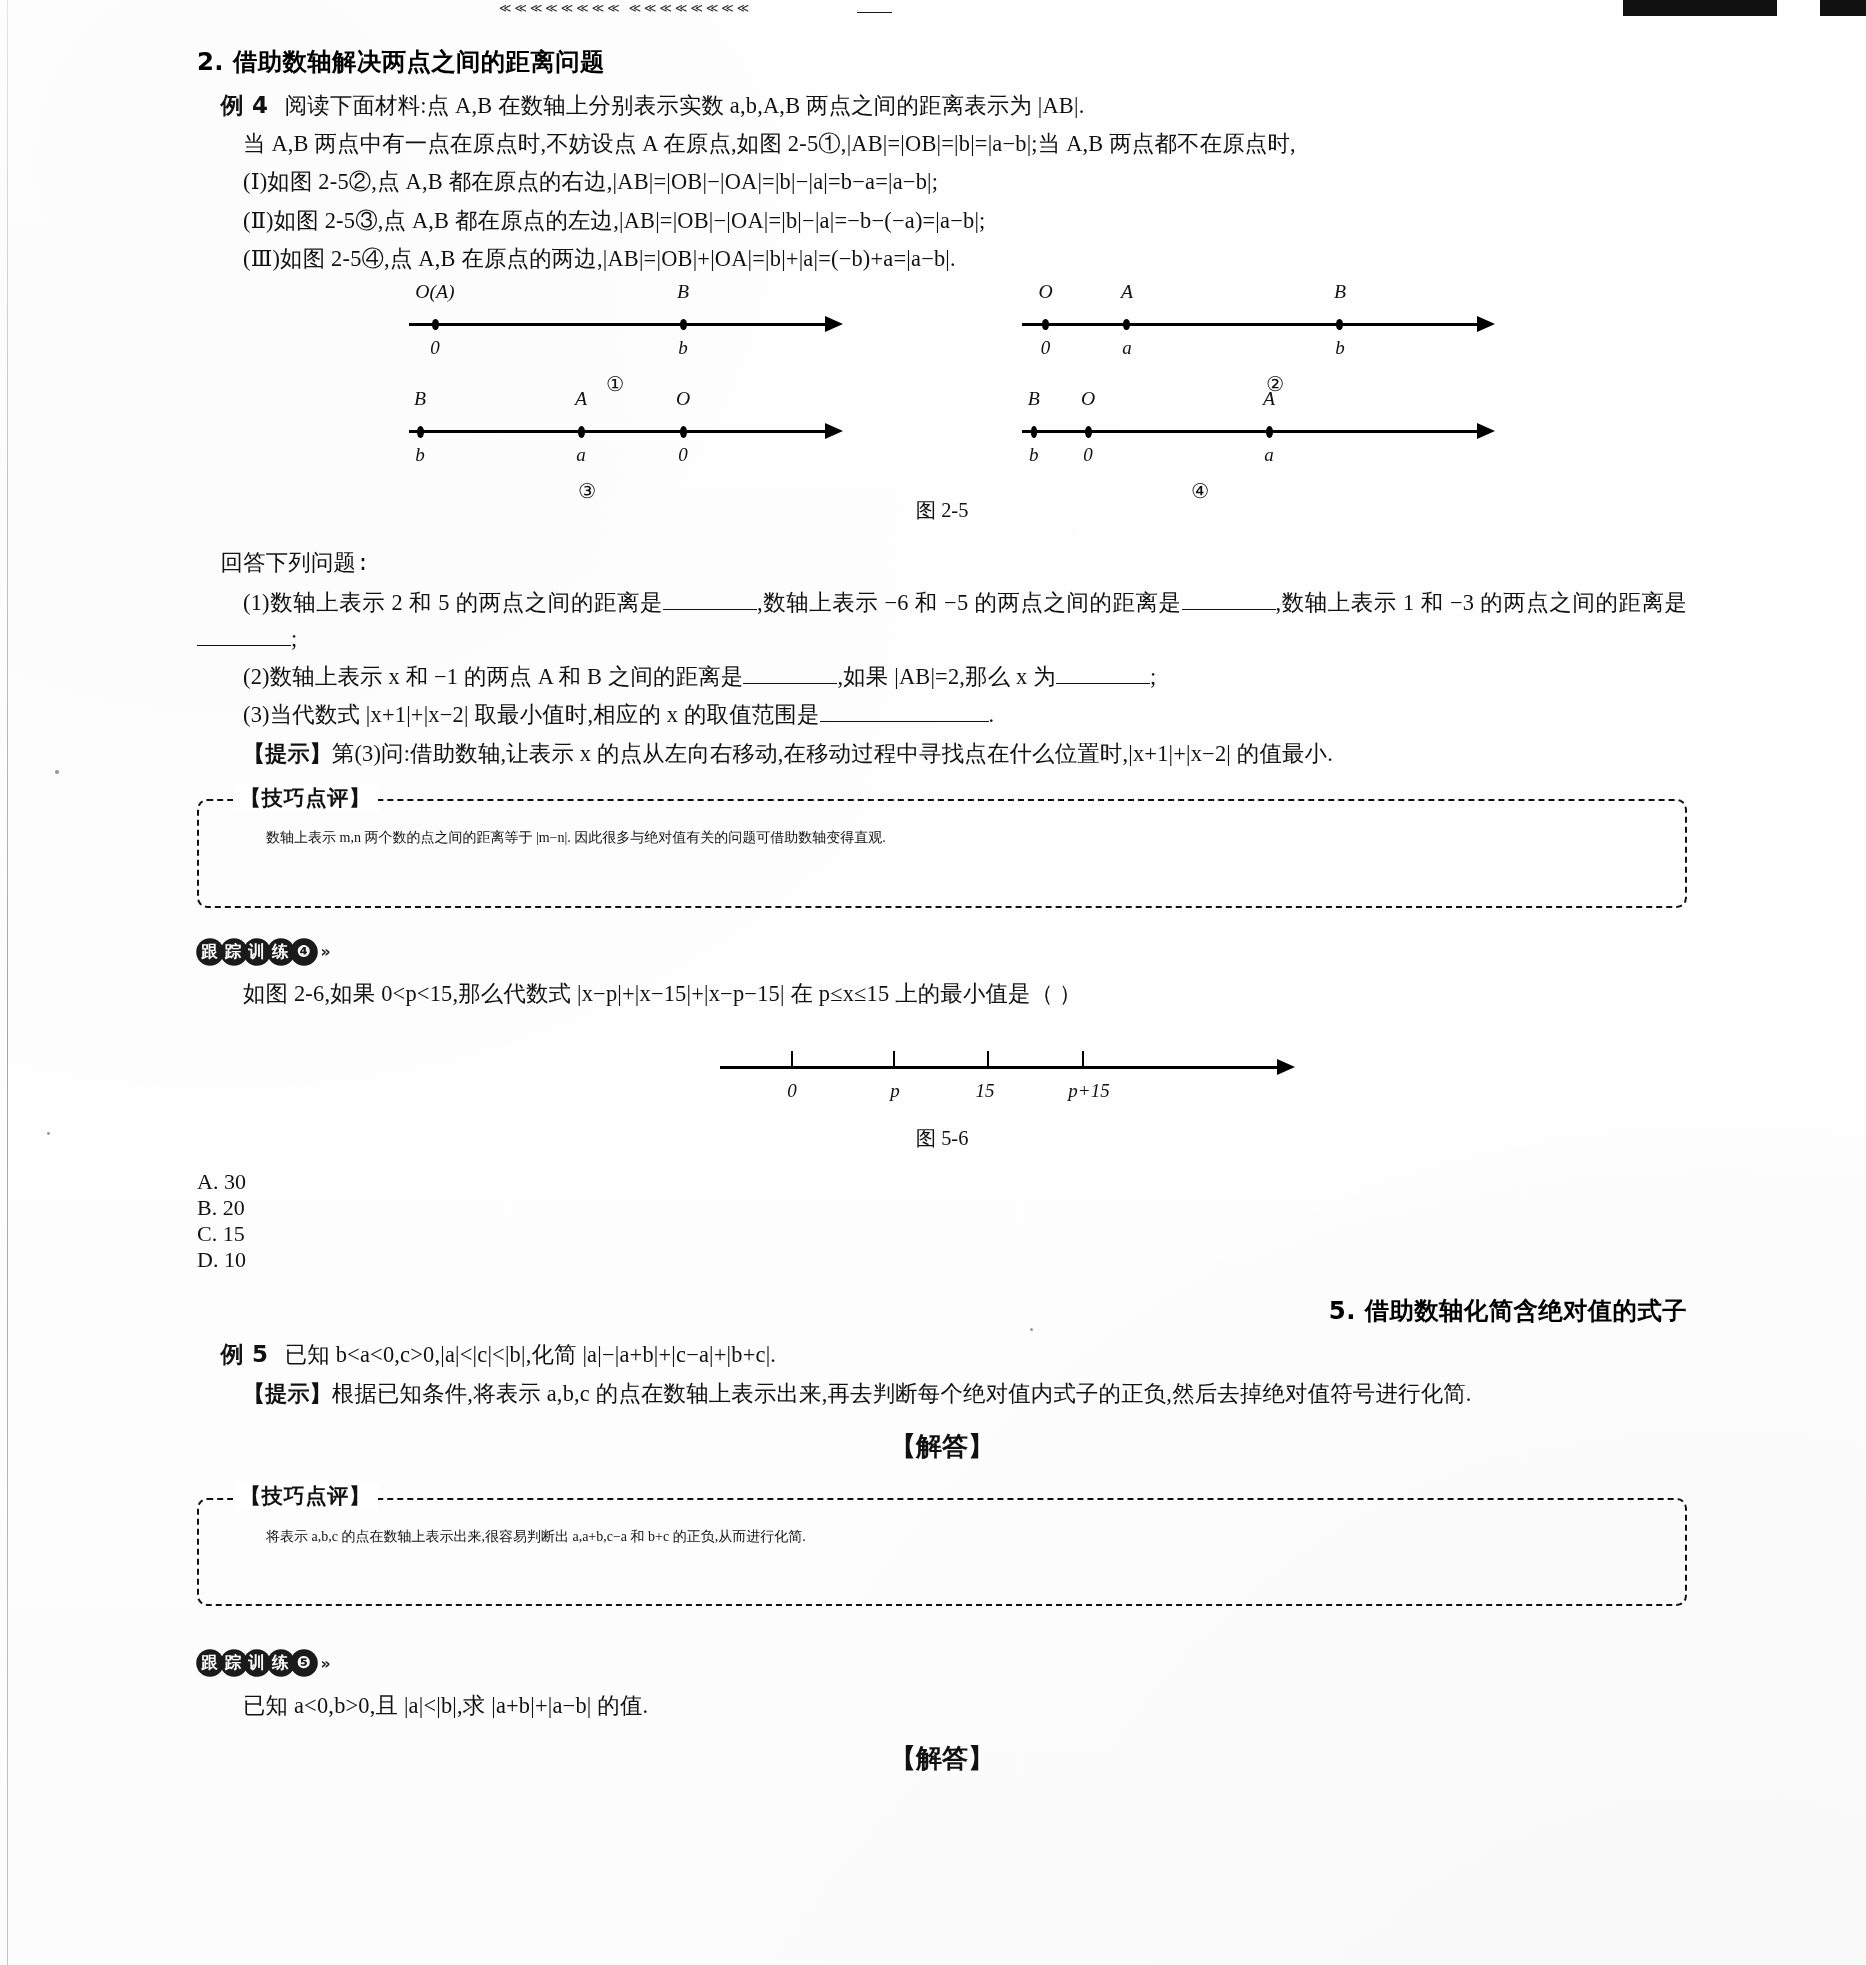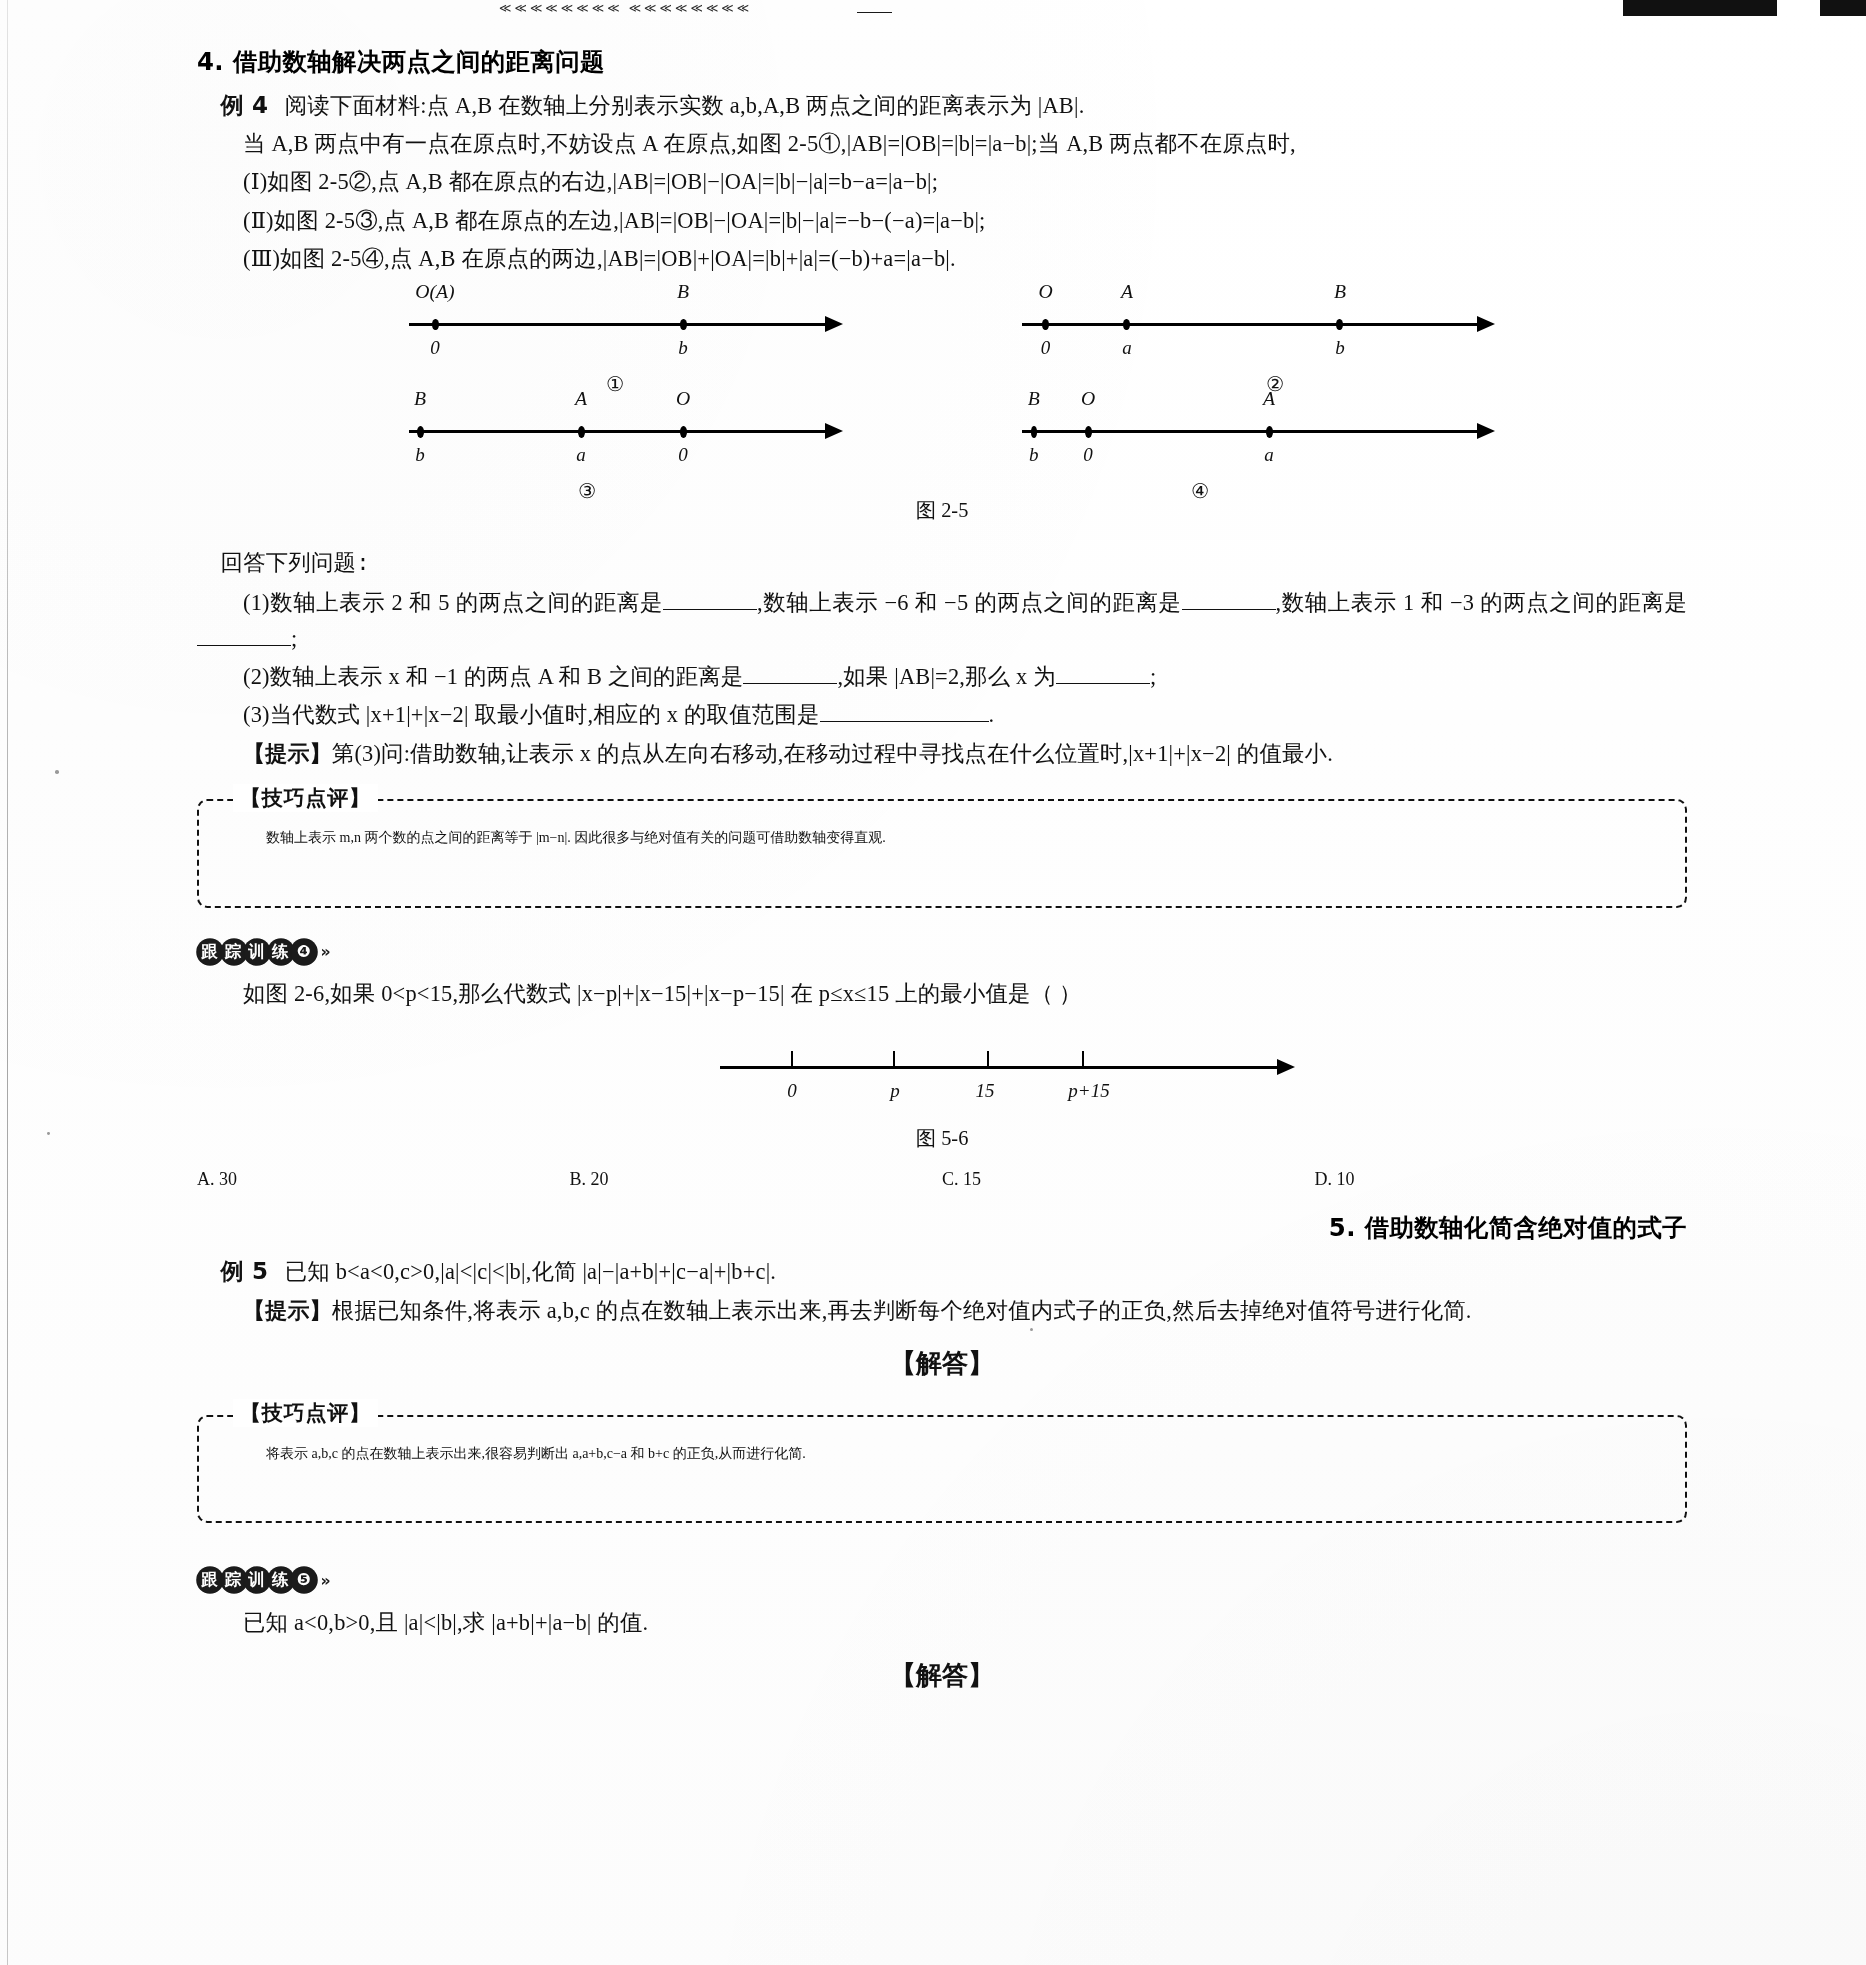--- a/index.html
+++ b/index.html
@@ -251,21 +251,22 @@
     margin-left: 5.5px;
     font-size: 15.7px;
     letter-spacing: -2.4px;
     vertical-align: middle;
   }
 
   
   .choices {
     display: flex;
     margin: 17.3px 0 0 0;
-    font-size: 18px;
+    font-size: 22px;
+    flex-direction: column;
   }
   .choices > div { width: 25%; }
 
   
   .answer-slot {
     font-family: "DejaVu Sans", "Liberation Sans", sans-serif;
     font-weight: bold;
     font-size: 26px;
     margin: 17.3px 0 0 0;
     text-align: center;
@@ -284,21 +285,21 @@
   <div class="top-strip">≪≪≪≪≪≪≪≪ ≪≪≪≪≪≪≪≪</div>
   <div class="top-rule"></div>
   <div class="top-right-block"></div>
 
   <div class="dust" style="left:55px; top:770px; width:3.5px; height:3.5px;"></div>
   <div class="dust" style="left:47px; top:1132px; width:2.8px; height:2.8px;"></div>
   <div class="dust" style="left:1030px; top:1328px; width:3.1px; height:3.1px;"></div>
 
   <div class="content">
 
-    <h2 class="sec-head">4. 借助数轴解决两点之间的距离问题</h2>
+    <h2 class="sec-head">2. 借助数轴解决两点之间的距离问题</h2>
 
     <p class="p indent2">
       <span class="ex-label">例 4</span><span>阅读下面材料:点 A,B 在数轴上分别表示实数 a,b,A,B 两点之间的距离表示为 |AB|.</span>
     </p>
 
     <p class="p indent">当 A,B 两点中有一点在原点时,不妨设点 A 在原点,如图 2-5①,|AB|=|OB|=|b|=|a−b|;当 A,B 两点都不在原点时,</p>
 
     <p class="p indent">(Ⅰ)如图 2-5②,点 A,B 都在原点的右边,|AB|=|OB|−|OA|=|b|−|a|=b−a=|a−b|;</p>
     <p class="p indent">(Ⅱ)如图 2-5③,点 A,B 都在原点的左边,|AB|=|OB|−|OA|=|b|−|a|=−b−(−a)=|a−b|;</p>
     <p class="p indent">(Ⅲ)如图 2-5④,点 A,B 在原点的两边,|AB|=|OB|+|OA|=|b|+|a|=(−b)+a=|a−b|.</p>

